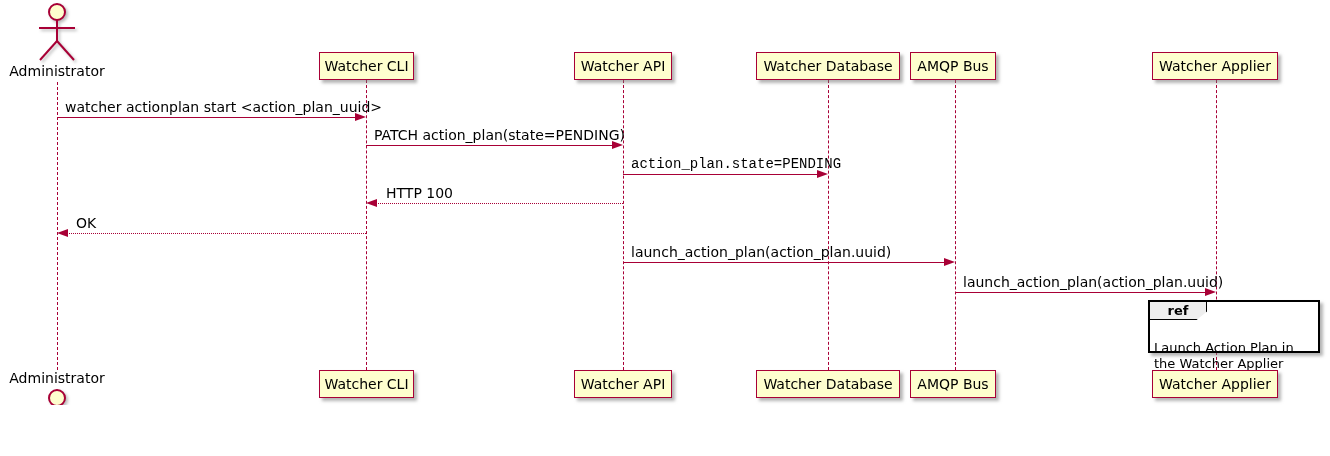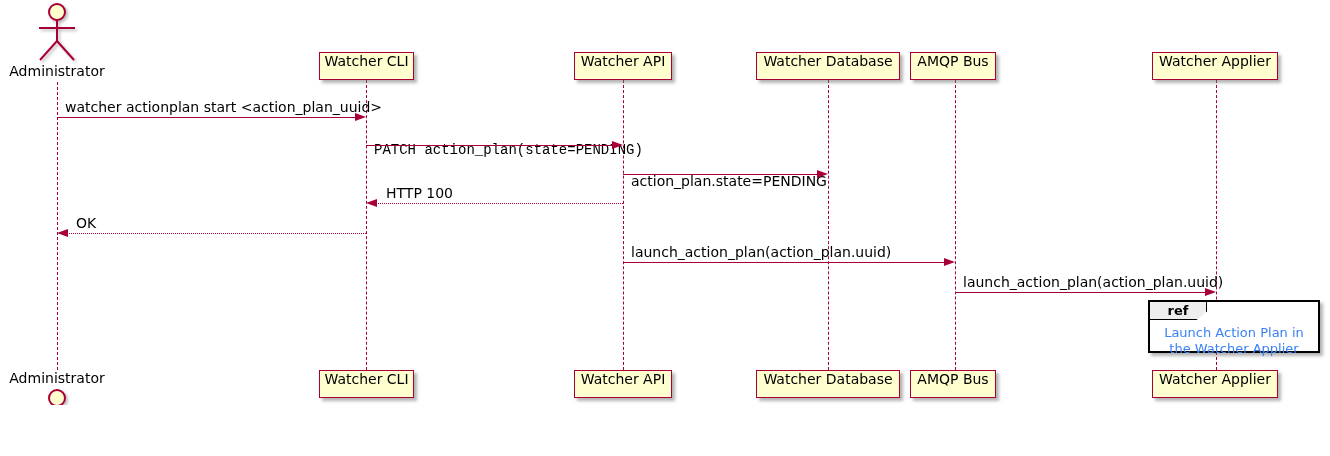--- a/index.html
+++ b/index.html
@@ -12,21 +12,21 @@
   
   .lifeline {
     position:absolute; top:80px; height:290px; width:0;
     border-left:1px dashed #A80036;
   }
   
   .pbox {
     position:absolute; height:28px;
     background:#FEFECE; border:1.8px solid #A80036;
     box-shadow:3px 3px 3px rgba(120,120,120,0.55);
-    display:flex; align-items:flex-start; justify-content:center;
+    display:flex; align-items:center; justify-content:center;
     font-size:14px; color:#000; white-space:nowrap;
   }
   
   .actor { position:absolute; width:110px; text-align:center; }
   .actor svg { display:block; margin:0 auto; filter:drop-shadow(2.5px 2.5px 1.5px rgba(120,120,120,0.5)); }
   .actor-label { font-size:14px; color:#000; white-space:nowrap; }
   
   .msg-label {
     position:absolute; font-size:14px; color:#000; white-space:nowrap;
   }
@@ -48,22 +48,22 @@
     background:#ffffff; border:2px solid #000;
     box-shadow:3px 3px 3px rgba(120,120,120,0.55);
   }
   .ref-header {
     position:absolute; left:-1px; top:-1px; width:58px; height:19px;
     background:#EEEEEE; border:1.8px solid #000;
     clip-path:polygon(0 0, 100% 0, 100% 55%, 82% 100%, 0 100%);
     font-weight:bold; font-size:13px; text-align:center; line-height:17px;
   }
   .ref-body {
-    position:absolute; left:0; top:21px; width:100%;
-    padding:2px 4px; font-size:13px; line-height:16px; color:#3b82f6;text-align:center;
+    position:absolute; left:0; top:36px; width:100%;
+    padding:2px 4px; font-size:13px; line-height:16px; color:#000000;
   }
 </style>
 </head>
 <body>
 
 <div class="diagram">
 
   <div class="lifeline" style="left:57px;  top:82px; height:288px;"></div>
   <div class="lifeline" style="left:366px;"></div>
   <div class="lifeline" style="left:623px;"></div>
@@ -95,25 +95,25 @@
       <span>AMQP Bus</span>
     </div>
   <div class="pbox" style="left:1152px; top:52px; width:126px;">
       <span>Watcher Applier</span>
     </div>
 
   <div class="msg-label" style="left:65px; top:99px;">watcher actionplan start &lt;action_plan_uuid&gt;</div>
   <div class="msg-line solid" style="left:57px; top:117px; width:300px;"></div>
   <div class="arrowhead right" style="left:355px; top:113px;"></div>
 
-  <div class="msg-label" style="left:374px; top:142px;font-family:Liberation Mono, monospace;">PATCH action_plan(state=PENDING)</div>
+  <div class="msg-label" style="left:374px; top:127px;">PATCH action_plan(state=PENDING)</div>
   <div class="msg-line solid" style="left:366px; top:145px; width:248px;"></div>
   <div class="arrowhead right" style="left:612px; top:141px;"></div>
 
-  <div class="msg-label" style="left:631px; top:173px;">action_plan.state=PENDING</div>
+  <div class="msg-label" style="left:631px; top:156px;font-family:Liberation Mono, monospace;">action_plan.state=PENDING</div>
   <div class="msg-line solid" style="left:623px; top:174px; width:196px;"></div>
   <div class="arrowhead right" style="left:817px; top:170px;"></div>
 
   <div class="msg-label" style="left:386px; top:185px;">HTTP 100</div>
   <div class="msg-line dashed" style="left:375px; top:203px; width:248px;"></div>
   <div class="arrowhead left" style="left:366px; top:199px;"></div>
 
   <div class="msg-label" style="left:76px; top:215px;">OK</div>
   <div class="msg-line dashed" style="left:66px; top:233px; width:300px;"></div>
   <div class="arrowhead left" style="left:57px; top:229px;"></div>

